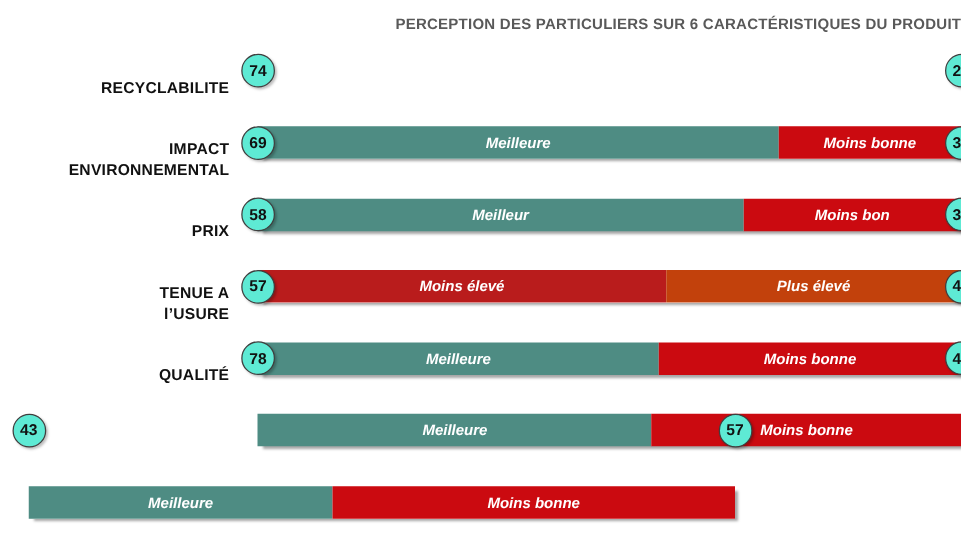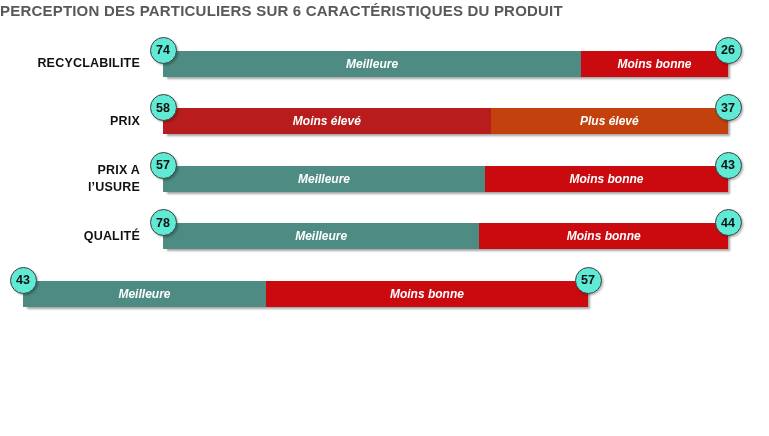--- a/index.html
+++ b/index.html
@@ -5,24 +5,25 @@
   html,body{margin:0;padding:0;background:#ffffff;}
   .page{
     position:relative;
     width:769px;height:436px;
     background:#ffffff;
     font-family:"Liberation Sans","DejaVu Sans",sans-serif;
     overflow:hidden;
     box-sizing:border-box;
   }
   .title{
-    text-align:left;
+    padding-top:11px;
+    text-align:right;
     color:#595959;
     font-weight:700;
-    font-size:15px;
+    font-size:12px;
     line-height:1.45;
     letter-spacing:0.2px;
   }
   .chart{
     margin-top:13px;
   }
   .row{
     display:flex;
     align-items:center;
     height:57.5px;
@@ -30,32 +31,34 @@
   }
   .cat-label{
     width:140px;
     text-align:right;
     font-weight:700;
     font-size:12.5px;
     color:#111111;
     line-height:1.3;
     white-space:pre-line;
     letter-spacing:0.2px;
+    padding-left:44px;
   }
   .bar-wrap{
     position:relative;
     margin-left:23px;
     width:565px;
     height:26px;
   }
   .bar-inner{
     display:flex;
     width:100%;
     height:100%;
     box-shadow:3px 3px 2px -1px rgba(0,0,0,0.35);
+    margin-top:44px;
   }
   .seg{
     position:relative;
     height:100%;
     display:flex;
     align-items:center;
     justify-content:center;
   }
   .seg-label{
     color:#ffffff;
@@ -102,39 +105,55 @@
         </div>
         <div class="seg seg-neg" style="width: 26%; background: rgb(203, 10, 16);">
           <span class="seg-label">Moins bonne</span>
         </div>
       </div>
       <div class="badge left">74</div>
       <div class="badge right">26</div>
     </div>
   </div>
 
+  <div class="row">
+    <div class="cat-label">IMPACT
+ENVIRONNEMENTAL</div>
+    <div class="bar-wrap">
+      <div class="bar-inner">
+        <div class="seg seg-pos" style="width: 69%; background: rgb(78, 140, 131);">
+          <span class="seg-label">Meilleur</span>
+        </div>
+        <div class="seg seg-neg" style="width: 31%; background: rgb(203, 10, 16);">
+          <span class="seg-label">Moins bon</span>
+        </div>
+      </div>
+      <div class="badge left">69</div>
+      <div class="badge right">31</div>
+    </div>
+  </div>
 
   <div class="row">
     <div class="cat-label">PRIX</div>
     <div class="bar-wrap">
       <div class="bar-inner">
         <div class="seg seg-pos" style="width: 58%; background: #b91c1c;">
           <span class="seg-label">Moins élevé</span>
         </div>
         <div class="seg seg-neg" style="width: 42%; background: #c2410c;">
           <span class="seg-label">Plus élevé</span>
         </div>
       </div>
       <div class="badge left">58</div>
       <div class="badge right">37</div>
     </div>
   </div>
 
   <div class="row">
-    <div class="cat-label">PRIX A
+    <div class="cat-label">TENUE A
 l’USURE</div>
     <div class="bar-wrap">
       <div class="bar-inner">
         <div class="seg seg-pos" style="width: 57%; background: rgb(78, 140, 131);">
           <span class="seg-label">Meilleure</span>
         </div>
         <div class="seg seg-neg" style="width: 43%; background: rgb(203, 10, 16);">
           <span class="seg-label">Moins bonne</span>
         </div>
       </div>

